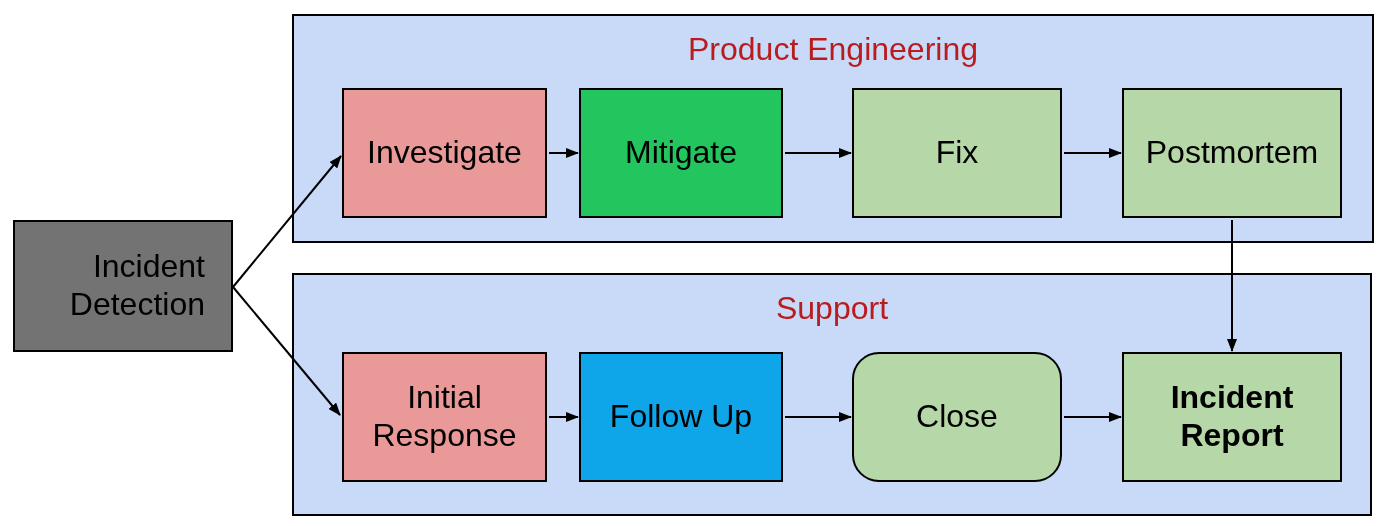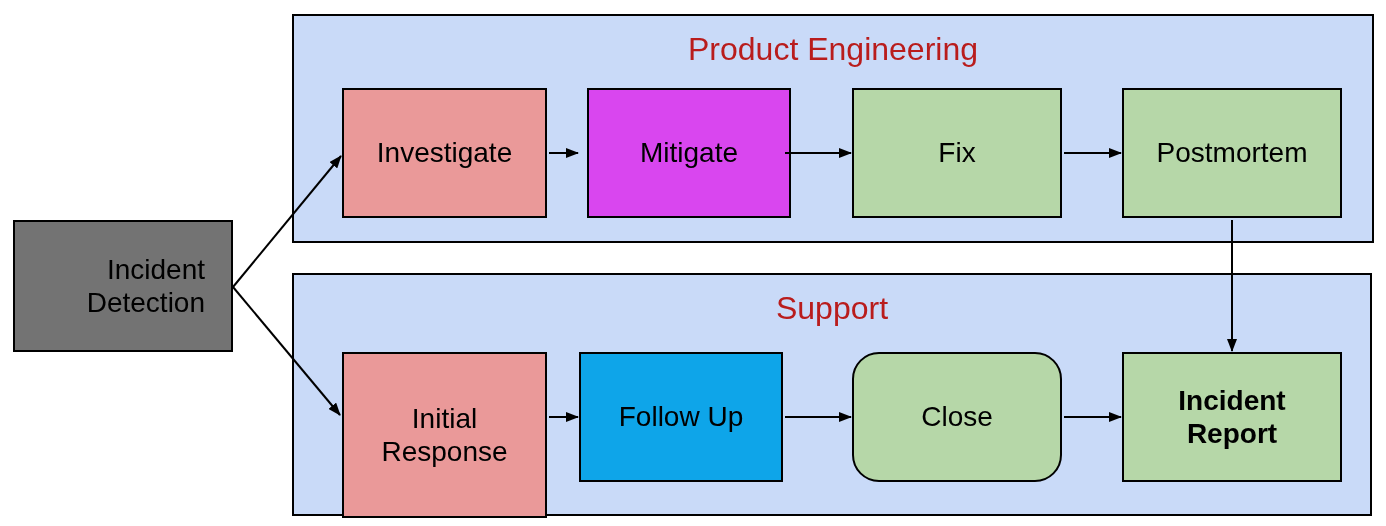--- a/index.html
+++ b/index.html
@@ -31,31 +31,31 @@
   #group-support             { left: 292px; top: 273px; width: 1080px; height: 243px; }
 
   .node {
     position: absolute;
     border: 2px solid #000000;
     box-sizing: border-box;
     display: flex;
     align-items: center;
     justify-content: center;
     text-align: center;
-    font-size: 28px;
+    font-size: 32px;
     line-height: 1.18;
     color: #000000;
     z-index: 2;
   }
   #node-incident-detection { left: 13px;   top: 220px; width: 220px; height: 132px; padding: 0 26px; }
   #node-investigate        { left: 342px;  top: 88px;  width: 205px; height: 130px; }
   #node-mitigate           { left: 579px;  top: 88px;  width: 204px; height: 130px; }
   #node-fix                { left: 852px;  top: 88px;  width: 210px; height: 130px; }
   #node-postmortem         { left: 1122px; top: 88px;  width: 220px; height: 130px; }
-  #node-initial-response   { left: 342px;  top: 352px; width: 205px; height: 166px; padding: 0 24px; }
+  #node-initial-response   { left: 342px;  top: 352px; width: 205px; height: 130px; padding: 0 24px; }
   #node-follow-up          { left: 579px;  top: 352px; width: 204px; height: 130px; }
   #node-close              { left: 852px;  top: 352px; width: 210px; height: 130px; }
   #node-incident-report    { left: 1122px; top: 352px; width: 220px; height: 130px; padding: 0 40px; }
 
   svg.edges {
     position: absolute;
     left: 0; top: 0;
     width: 1386px;
     height: 526px;
     z-index: 5;
@@ -76,21 +76,21 @@
   </div>
 
   <div class="group" id="group-support" style="background-color: rgb(201, 218, 248);">
     <div class="group-title">Support</div>
   </div>
 
   <div class="node" id="node-incident-detection" style="background-color: #737373; text-align: right;">Incident Detection</div>
 
   <div class="node" id="node-investigate" style="background-color: rgb(234, 153, 153);">Investigate</div>
 
-  <div class="node" id="node-mitigate" style="background-color: #d946ef; margin-left: 8px;">Mitigate</div>
+  <div class="node" id="node-mitigate" style="background-color: #22c55e;">Mitigate</div>
 
   <div class="node" id="node-postmortem" style="background-color: rgb(182, 215, 168);">Postmortem</div>
 
   <div class="node" id="node-fix" style="background-color: rgb(182, 215, 168);">Fix</div>
 
   <div class="node" id="node-initial-response" style="background-color: rgb(234, 153, 153);">Initial Response</div>
 
   <div class="node" id="node-follow-up" style="background-color: #0ea5e9;">Follow Up</div>
 
   <div class="node" id="node-close" style="background-color: rgb(182, 215, 168); border-radius: 27px;">Close</div>

